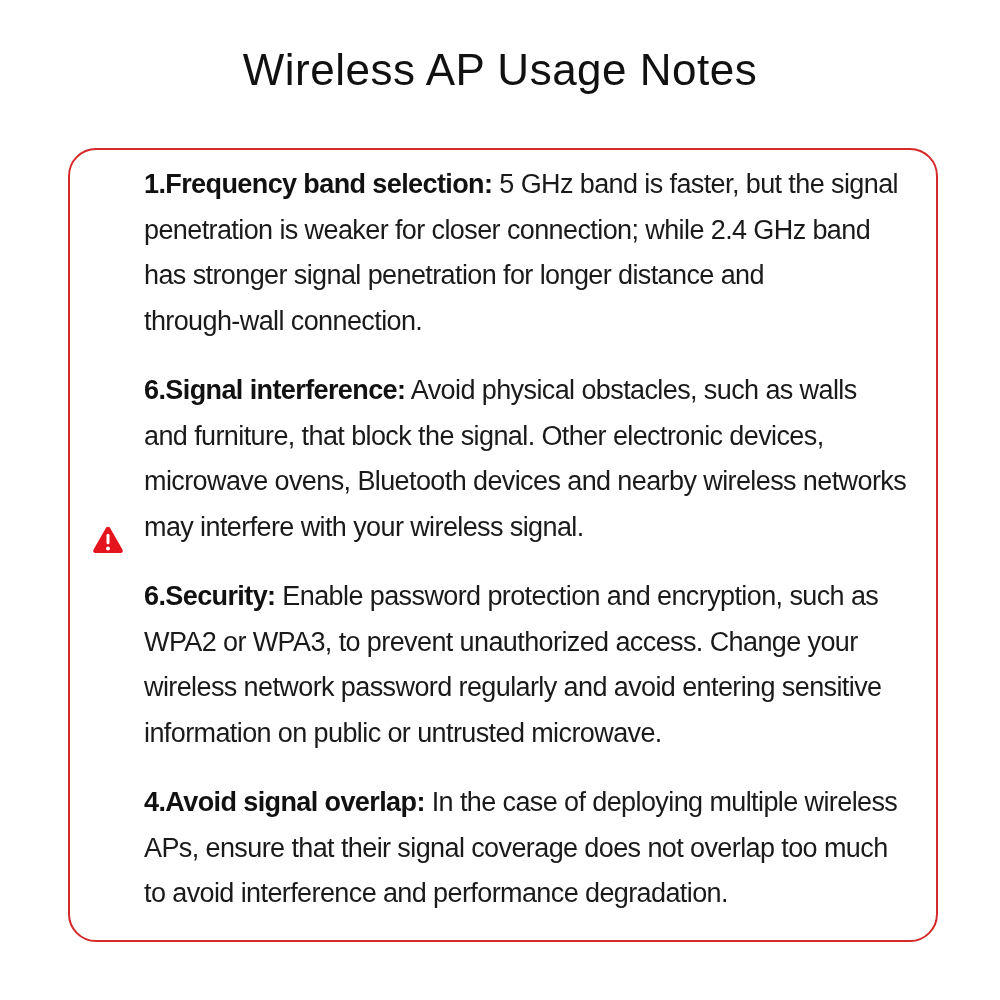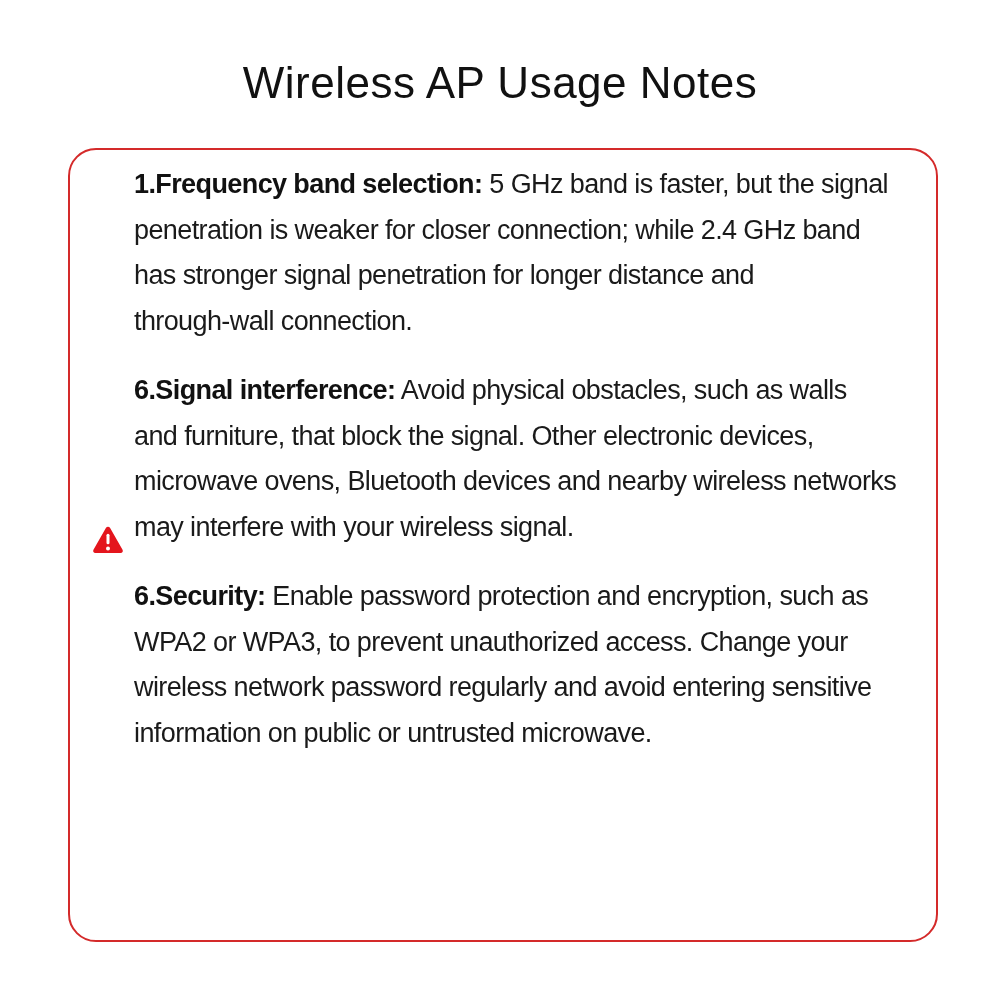--- a/index.html
+++ b/index.html
@@ -10,21 +10,21 @@
   }
   .page {
     position: relative;
     width: 1000px;
     height: 1000px;
     background: #ffffff;
     overflow: hidden;
   }
   .page-title {
     position: absolute;
-    top: 58px;
+    top: 45px;
     left: 0;
     width: 1000px;
     text-align: center;
     font-size: 44px;
     font-weight: 500;
     color: #111111;
     letter-spacing: 0.5px;
     margin: 0;
   }
   .notes-box {
@@ -37,21 +37,21 @@
     border-radius: 28px;
     box-sizing: border-box;
   }
   .notes-content {
     position: absolute;
     left: 60px;
     top: 12px;
     width: 820px;
   }
   .note {
-    margin: 0 0 24px 4px;
+    margin: 0 0 24px 14px;
     font-size: 27px;
     line-height: 45.5px;
     letter-spacing: -0.6px;
     color: #1a1a1a;
     white-space: pre-line;
   }
   .note b {
     font-weight: bold;
     color: #111111;
   }
@@ -90,16 +90,19 @@
       <p class="note"><b>6.Signal interference:</b><span> Avoid physical obstacles, such as walls
 and furniture, that block the signal. Other electronic devices,
 microwave ovens, Bluetooth devices and nearby wireless networks
 may interfere with your wireless signal.</span></p>
 
       <p class="note"><b>6.Security:</b><span> Enable password protection and encryption, such as
 WPA2 or WPA3, to prevent unauthorized access. Change your
 wireless network password regularly and avoid entering sensitive
 information on public or untrusted microwave.</span></p>
 
+      <p class="note"><b>4.Avoid signal overlap:</b><span> In the case of deploying multiple wireless
+APs, ensure that their signal coverage does not overlap too much
+to avoid interference and performance degradation.</span></p>
 
     </div>
   </div>
 </div>
 
 </body></html>

